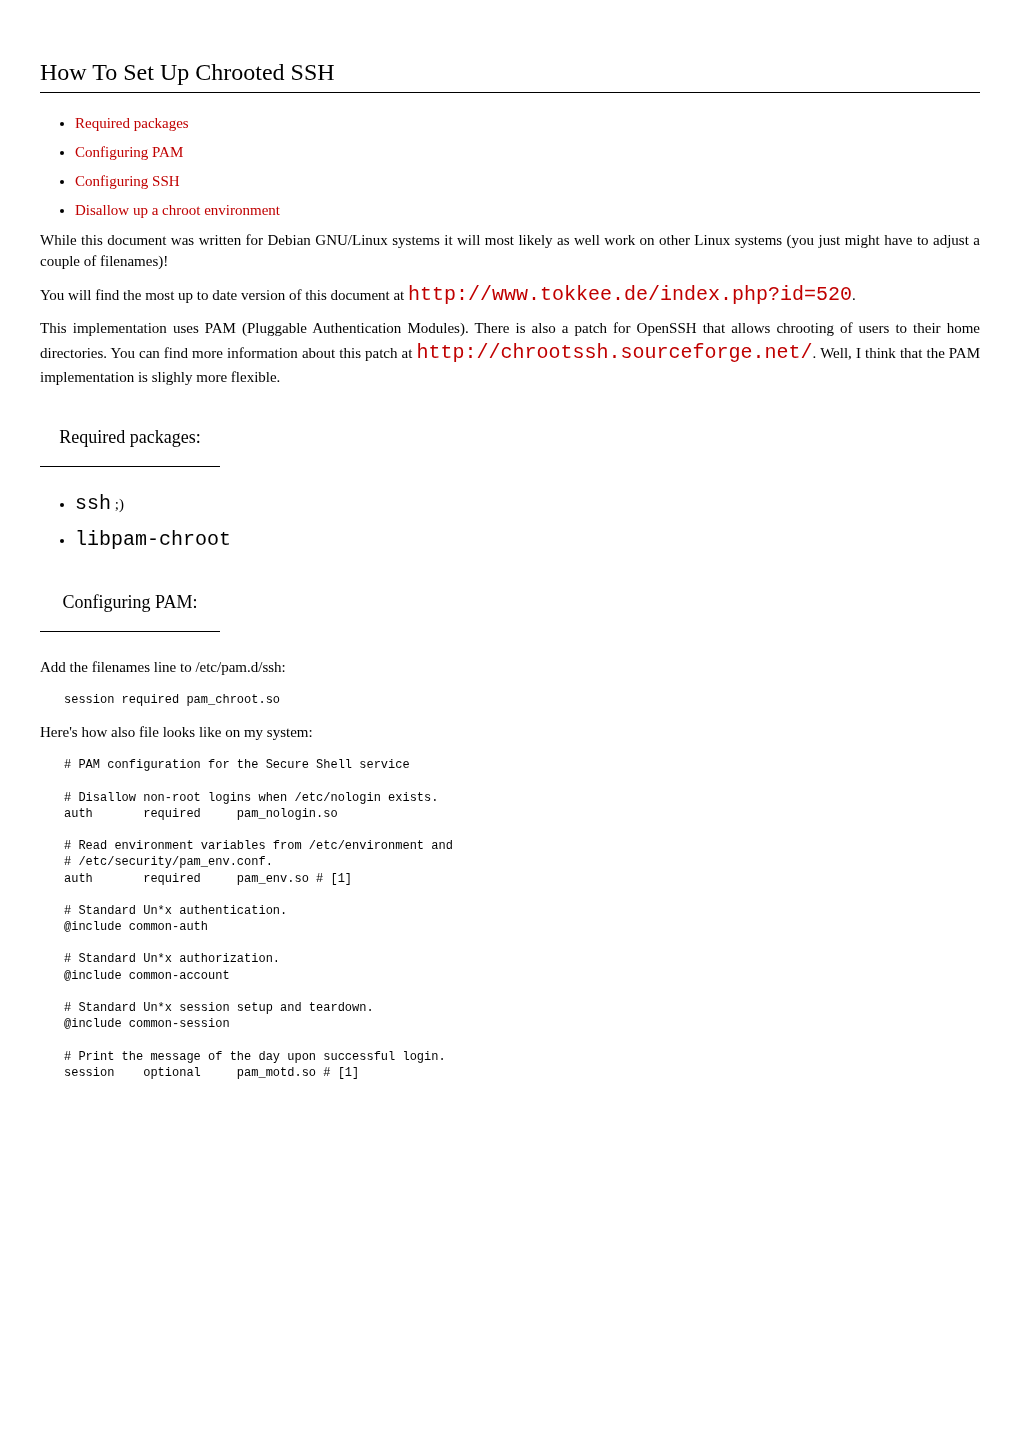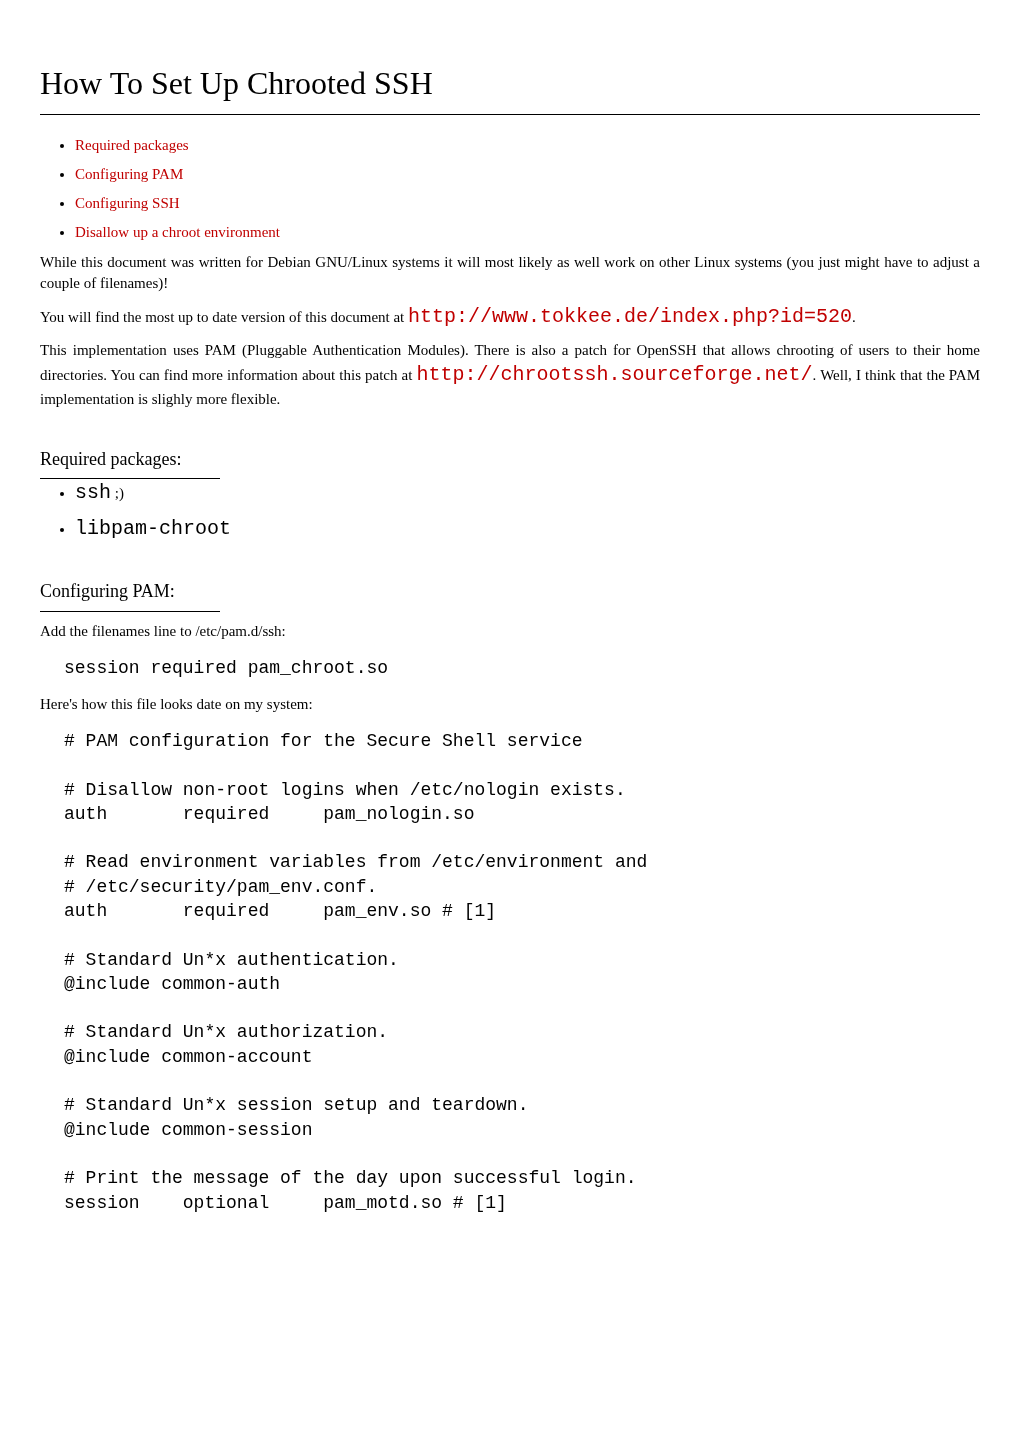--- a/index.html
+++ b/index.html
@@ -5,61 +5,62 @@
   body {
     font-family: "Computer Modern", Georgia, serif;
     max-width: 940px;
     margin: 40px auto;
     padding: 0 40px;
     color: #000;
     font-size: 15px;
     line-height: 1.4;
   }
   h1 {
-    font-size: 32px;
+    font-size: 24px;
     font-weight: normal;
     border-bottom: 1px solid #000;
-    padding-bottom: 8px;
+    padding-bottom: 2px;
     margin-bottom: 20px;
   }
   h2 {
     font-size: 18px;
     font-weight: normal;
     border-bottom: 1px solid #000;
-    padding-bottom: 6px;
+    padding-bottom: 16px;
     margin-top: 28px;
-    margin-bottom: 0;
+    margin-bottom: 16px;
     display: inline-block;
     min-width: 180px;
+    text-align: center;
   }
   .h2-wrapper {
     border-bottom: none;
   }
   ul {
     padding-left: 35px;
-    margin: 0 0;
+    margin: 7px 0;
   }
   li {
     margin-bottom: 8px;
   }
   a, .link {
     color: #c00000;
     text-decoration: none;
   }
   .tt {
     font-family: "Courier New", monospace;
     font-size: 20px;
   }
   p {
     margin: 9px 0;
     text-align: justify;
   }
   pre {
     font-family: "Courier New", monospace;
-    font-size: 18px;
+    font-size: 12px;
     margin: 14px 0 14px 24px;
     line-height: 1.35;
   }
 </style>
 </head>
 <body>
 
 <h1>How To Set Up Chrooted SSH</h1>
 
 <ul>
@@ -85,21 +86,21 @@
   <li><span class="tt">ssh</span><span> ;)</span></li>
   <li><span class="tt">libpam-chroot</span><span></span></li>
 </ul>
 
 <div class="h2-wrapper"><h2>Configuring PAM:</h2></div>
 
 <p>Add the filenames line to /etc/pam.d/ssh:</p>
 
 <pre>session required pam_chroot.so</pre>
 
-<p>Here's how this file looks date on my system:</p>
+<p>Here's how also file looks like on my system:</p>
 
 <pre># PAM configuration for the Secure Shell service
 
 # Disallow non-root logins when /etc/nologin exists.
 auth       required     pam_nologin.so
 
 # Read environment variables from /etc/environment and
 # /etc/security/pam_env.conf.
 auth       required     pam_env.so # [1]
 

